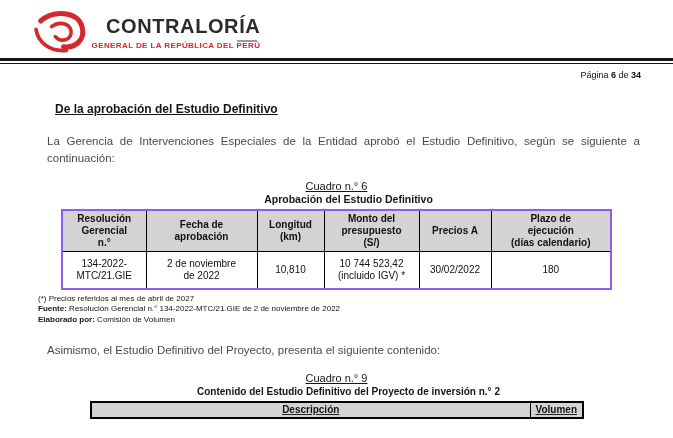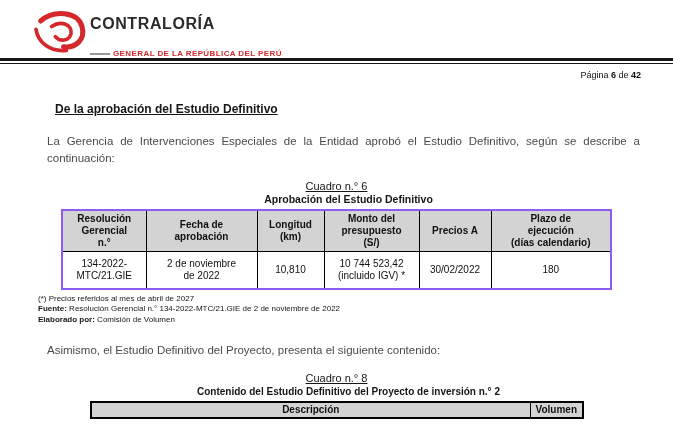--- a/index.html
+++ b/index.html
@@ -9,25 +9,25 @@
     font-family:"Liberation Sans","DejaVu Sans",sans-serif;
     color:#222;
   }
   .page { width:673px; height:438px; position:relative; overflow:hidden; }
 
   
   .logo-row { display:flex; align-items:flex-start; padding:9px 0 0 30px; height:54px; }
   .logo-mark { width:58px; height:46px; flex:0 0 auto; }
   .logo-text { margin-left:2px; padding-top:7px; }
   .brand {
-    font-size:16px; font-weight:bold; letter-spacing:0.6px;
-    color:#2e2a2b; line-height:1;
+    font-size:20px; font-weight:bold; letter-spacing:0.6px;
+    color:#2e2a2b; line-height:1;margin-left:16px;
   }
   .brand-sub {
-    display:flex; align-items:center; margin-top:18px;
+    display:flex; align-items:flex-end; margin-top:4px;flex-direction:column;
   }
   .brand-sub .pre-line { width:20px; height:0; border-top:2px solid #9a9a9a; margin-right:3px; }
   .brand-sub .sub-txt {
     font-size:8px; font-weight:bold; letter-spacing:0.4px; color:#d4282c; line-height:1;
   }
   .top-rule {
     margin-top:4px; height:6px; width:673px;
     border-top:3px solid #161616; border-bottom:1px solid #161616;
   }
   .page-num {
@@ -55,21 +55,21 @@
   th, td {
     border:1px solid #000; text-align:center; vertical-align:middle;
     font-size:10px; line-height:12px; padding:2px 2px; white-space:pre-line; color:#111;
   }
   th { background:#d3d3d3; font-weight:bold; }
   .t1 .c1{width:84px}.t1 .c2{width:111px}.t1 .c3{width:67px}
   .t1 .c4{width:95px}.t1 .c5{width:72px}.t1 .c6{width:120px}
   .t1 th { height:40px; }
   .t1 td { height:37px; }
 
-  table.t2 { width:492px; border:2px solid #000; }
+  table.t2 { width:492px; border:2px solid #000;text-decoration:underline; }
   .t2 .d1{width:440px}.t2 .d2{width:52px}
   .t2 th { height:16px; padding:1px; }
 
   
   .footnotes { margin:4px 33px 0 38px; font-size:8px; line-height:10.5px; color:#161616; }
   .footnotes .lbl { font-weight:bold; }
 </style>
 </head>
 <body>
 
@@ -89,26 +89,26 @@
       </div>
     </div>
   </div>
 
   <div class="top-rule"></div>
 
   <div class="page-num">
     <span>Página</span>
     <b>6</b>
     <span>de</span>
-    <b>42</b>
+    <b>34</b>
   </div>
 
   <div class="section-heading">De la aprobación del Estudio Definitivo</div>
 
-  <div class="para">La Gerencia de Intervenciones Especiales de la Entidad aprobó el Estudio Definitivo, según se describe a continuación:</div>
+  <div class="para">La Gerencia de Intervenciones Especiales de la Entidad aprobó el Estudio Definitivo, según se siguiente a continuación:</div>
 
   <div class="caption">
     <div class="cap1">Cuadro n.° 6</div>
     <div class="cap2">Aprobación del Estudio Definitivo</div>
   </div>
 
   <table class="t1">
     <colgroup>
       <col class="c1">
         <col class="c2">
@@ -152,21 +152,21 @@
 
   <div class="footnotes">
     <div>(*) Precios referidos al mes de abril de 2027</div>
     <div><span class="lbl">Fuente:</span><span> Resolución Gerencial n.° 134-2022-MTC/21.GIE de 2 de noviembre de 2022</span></div>
     <div><span class="lbl">Elaborado por:</span><span> Comisión de Volumen</span></div>
   </div>
 
   <div class="para">Asimismo, el Estudio Definitivo del Proyecto, presenta el siguiente contenido:</div>
 
   <div class="caption caption2">
-    <div class="cap1">Cuadro n.° 8</div>
+    <div class="cap1">Cuadro n.° 9</div>
     <div class="cap2">Contenido del Estudio Definitivo del Proyecto de inversión n.° 2</div>
   </div>
 
   <table class="t2">
     <colgroup>
         <col class="d1">
         <col class="d2">
       </colgroup>
     <thead>
       <tr>

